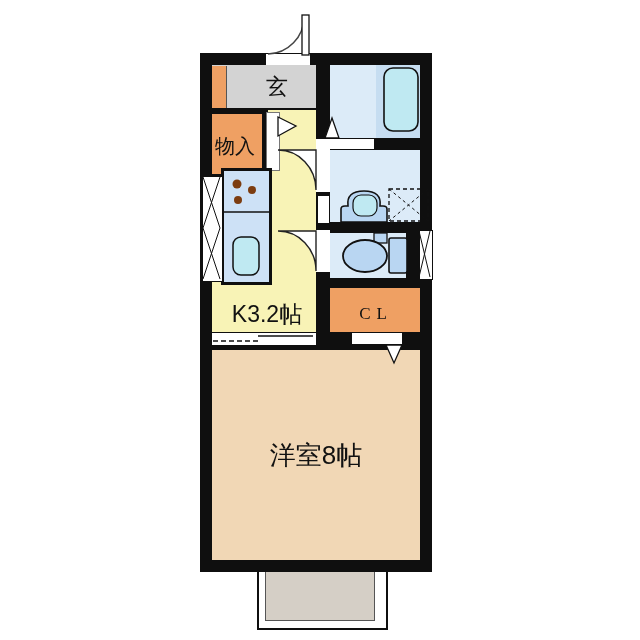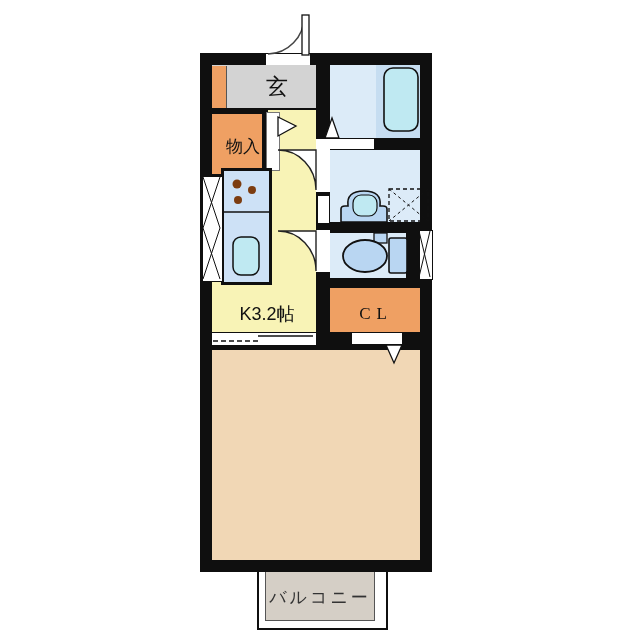--- a/index.html
+++ b/index.html
@@ -110,17 +110,17 @@
     </g>
 
     <g fill="var(--c-fixture_blue)" stroke="#111">
       <rect x="389" y="238" width="18" height="35" rx="2" stroke-width="1.6"></rect>
       <rect x="374" y="233" width="13" height="10" stroke-width="1.3"></rect>
       <ellipse cx="365" cy="256" rx="22" ry="16" stroke-width="1.8"></ellipse>
     </g>
   </svg>
 
   <div class="label" style="left:277px;top:87px;font-size:22px;">玄</div>
-  <div class="label" style="left:243px;top:146px;font-size:17px;">物入</div>
-  <div class="label" style="left:267px;top:314px;font-size:18px;">K3.2帖</div>
+  <div class="label" style="left:235px;top:146px;font-size:20px;">物入</div>
+  <div class="label" style="left:267px;top:314px;font-size:23px;">K3.2帖</div>
   <div class="label" style="left:376px;top:313px;font-size:17px;letter-spacing:6px;font-family:Liberation Serif, serif;">CL</div>
-  <div class="label" style="left:320px;top:597px;font-size:17px;letter-spacing:3px;color:#333;">バルコニー</div>
+  <div class="label" style="left:316px;top:455px;font-size:26px;">洋室8帖</div>
 </div>
 
 </body></html>

